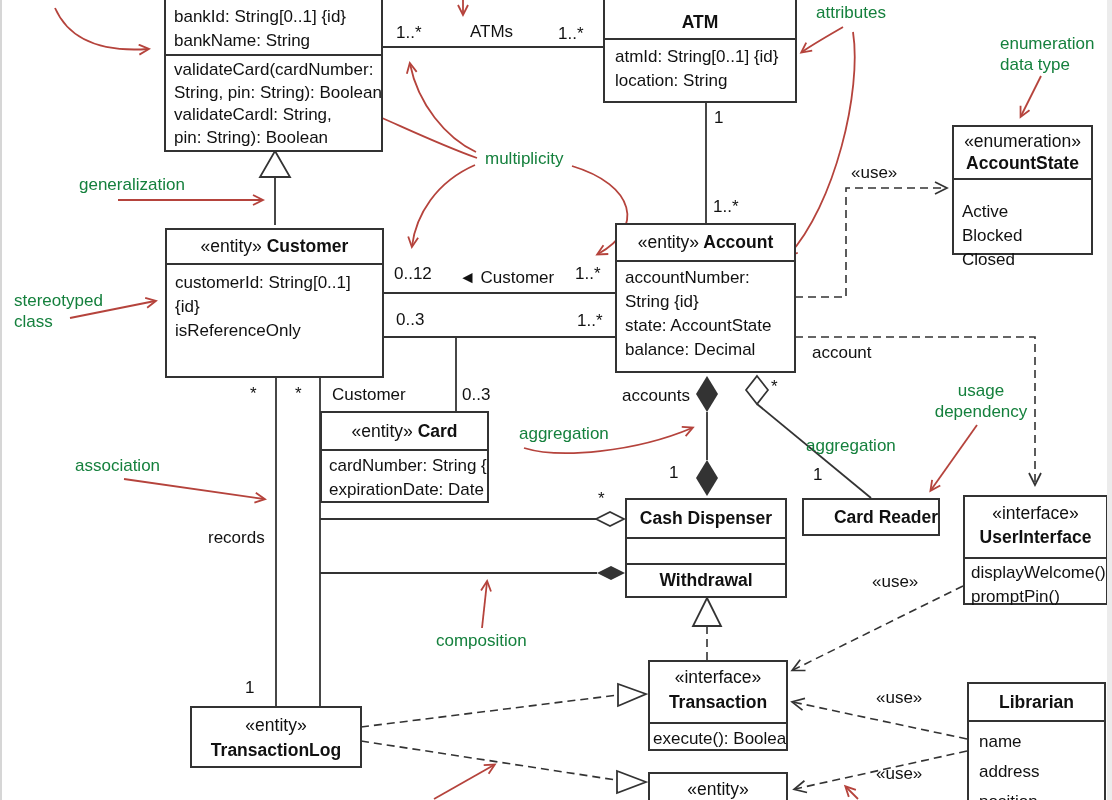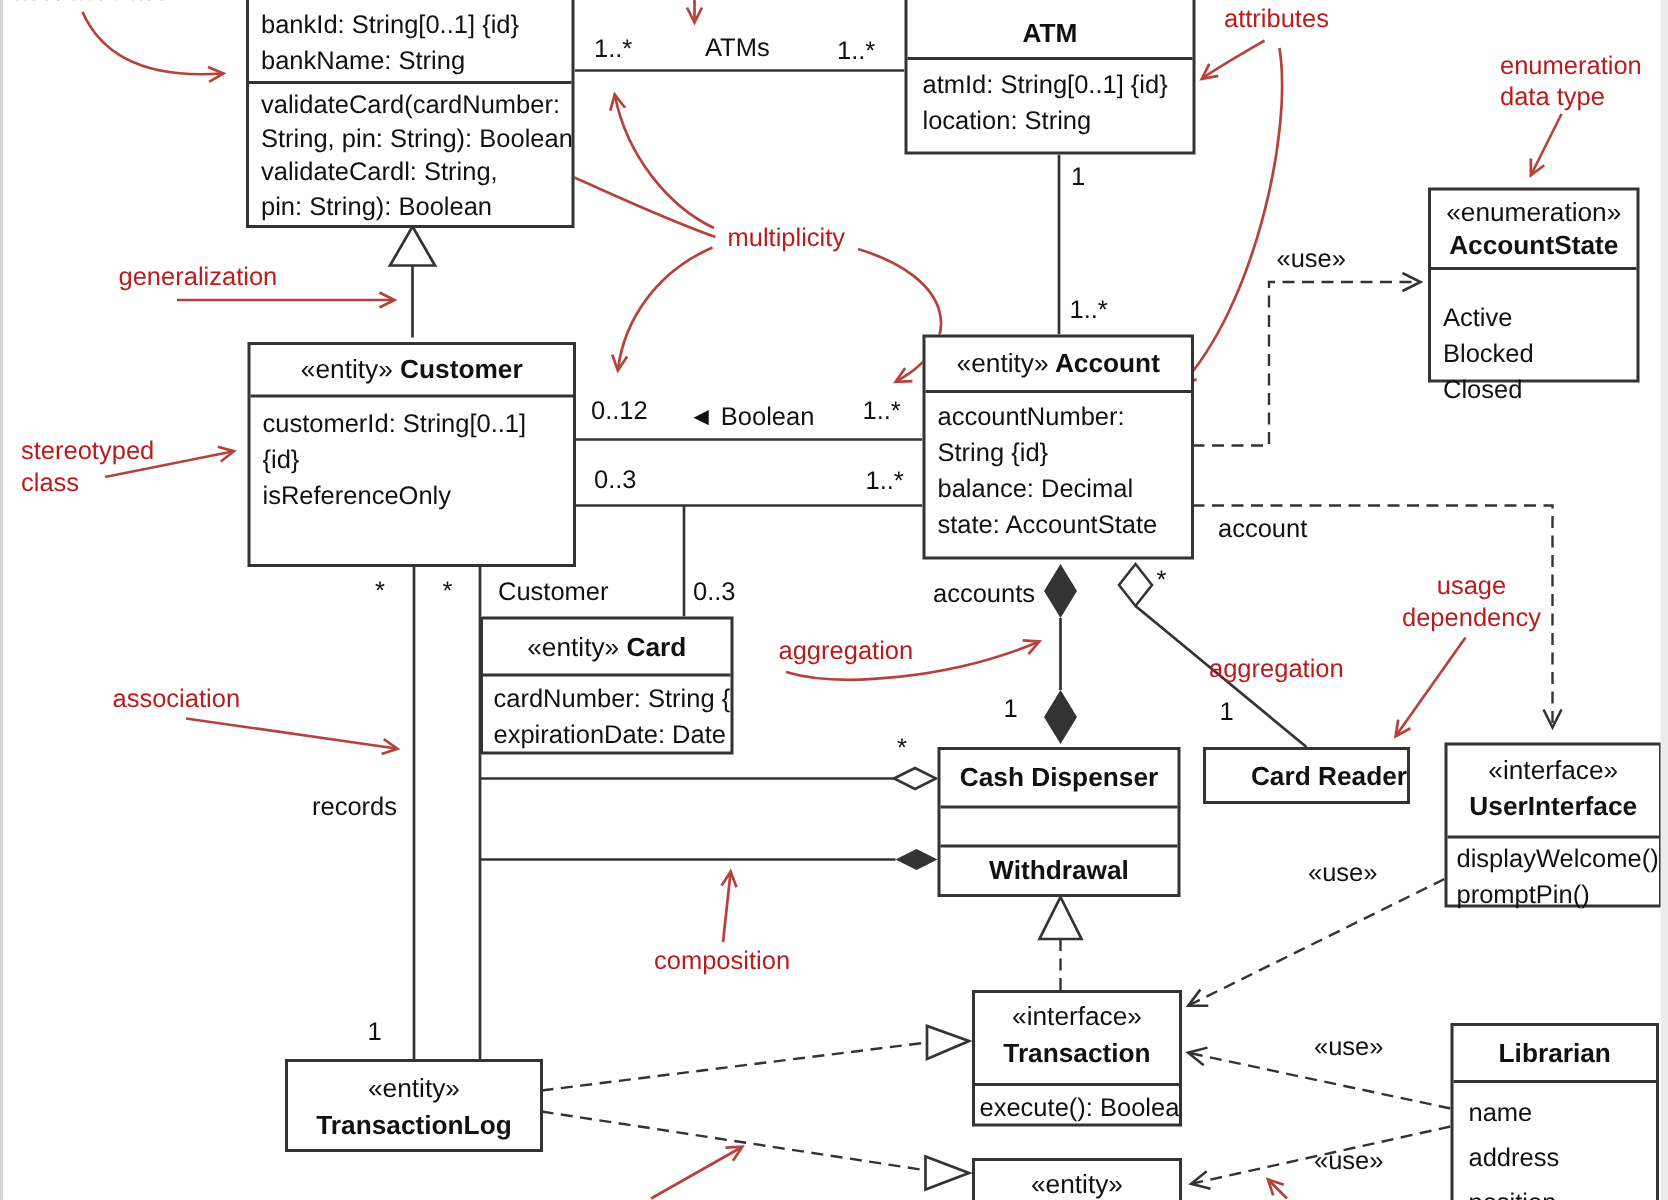--- a/index.html
+++ b/index.html
@@ -4,21 +4,21 @@
 <style>
   html,body{margin:0;padding:0;background:#ffffff;}
   #stage{position:relative;width:1112px;height:800px;overflow:hidden;background:#ffffff;
          font-family:"Liberation Sans", sans-serif;color:#111;}
   .box{position:absolute;background:#fff;border:2px solid #333;box-sizing:border-box;}
   .compartment{border-top:2px solid #333;box-sizing:border-box;}
   .title{font-weight:bold;font-size:17.5px;text-align:center;}
   .stereo{font-weight:normal;}
   .attrs{font-size:17px;line-height:24px;padding:4px 8px;box-sizing:border-box;overflow:hidden;white-space:nowrap;}
   .elabel{position:absolute;font-size:17px;color:#111;white-space:nowrap;z-index:5;}
-  .ann{position:absolute;font-size:17px;color:#b91c1c;white-space:nowrap;z-index:5;line-height:21px;}
+  .ann{position:absolute;font-size:17px;color:#15803d;white-space:nowrap;z-index:5;line-height:21px;}
   svg.wires{position:absolute;left:0;top:0;z-index:1;}
   .box{z-index:2;}
   .edge-strip-r{position:absolute;right:0;top:0;width:5px;height:800px;background:#ececec;z-index:6;}
   .edge-strip-l{position:absolute;left:0;top:0;width:2px;height:800px;background:#d6d6d6;z-index:6;}
 </style>
 </head>
 <body>
 
 <div id="stage">
 
@@ -127,22 +127,22 @@
   </div>
 
   <div class="box" style="left:615px;top:223px;width:181px;height:150px;">
     <div class="title" style="line-height:35px;height:35px;">
       <span class="stereo">«entity»</span>
       <span>Account</span>
     </div>
     <div class="attrs compartment" style="padding:4px 8px;">
       <div>accountNumber:</div>
       <div>String {id}</div>
+      <div>state: AccountState</div>
       <div>balance: Decimal</div>
-      <div>state: AccountState</div>
     </div>
   </div>
 
   <div class="box" style="left:320px;top:411px;width:169px;height:92px;">
     <div class="title" style="line-height:36px;height:36px;text-align:center;">
       <span class="stereo">«entity»</span>
       <span>Card</span>
     </div>
     <div class="attrs compartment" style="padding:3px 7px;">
       <div>cardNumber: String {id}</div>
@@ -210,21 +210,21 @@
   <div class="box" style="left:648px;top:772px;width:140px;height:48px;text-align:center;padding-top:3px;font-size:17.5px;line-height:24px;">
     <div class="stereo">«entity»</div>
   </div>
 
   <span class="elabel" style="left:396px;top:23px;">1..*</span>
   <span class="elabel" style="left:470px;top:22px;">ATMs</span>
   <span class="elabel" style="left:558px;top:24px;">1..*</span>
   <span class="elabel" style="left:714px;top:108px;">1</span>
   <span class="elabel" style="left:713px;top:197px;">1..*</span>
   <span class="elabel" style="left:394px;top:264px;">0..12</span>
-  <span class="elabel" style="left:459px;top:268px;">◄ Boolean</span>
+  <span class="elabel" style="left:459px;top:268px;">◄ Customer</span>
   <span class="elabel" style="left:575px;top:264px;">1..*</span>
   <span class="elabel" style="left:396px;top:310px;">0..3</span>
   <span class="elabel" style="left:577px;top:311px;">1..*</span>
   <span class="elabel" style="left:332px;top:385px;">Customer</span>
   <span class="elabel" style="left:462px;top:385px;">0..3</span>
   <span class="elabel" style="left:250px;top:384px;">*</span>
   <span class="elabel" style="left:295px;top:384px;">*</span>
   <span class="elabel" style="left:208px;top:528px;">records</span>
   <span class="elabel" style="left:245px;top:678px;">1</span>
   <span class="elabel" style="left:622px;top:386px;">accounts</span>

